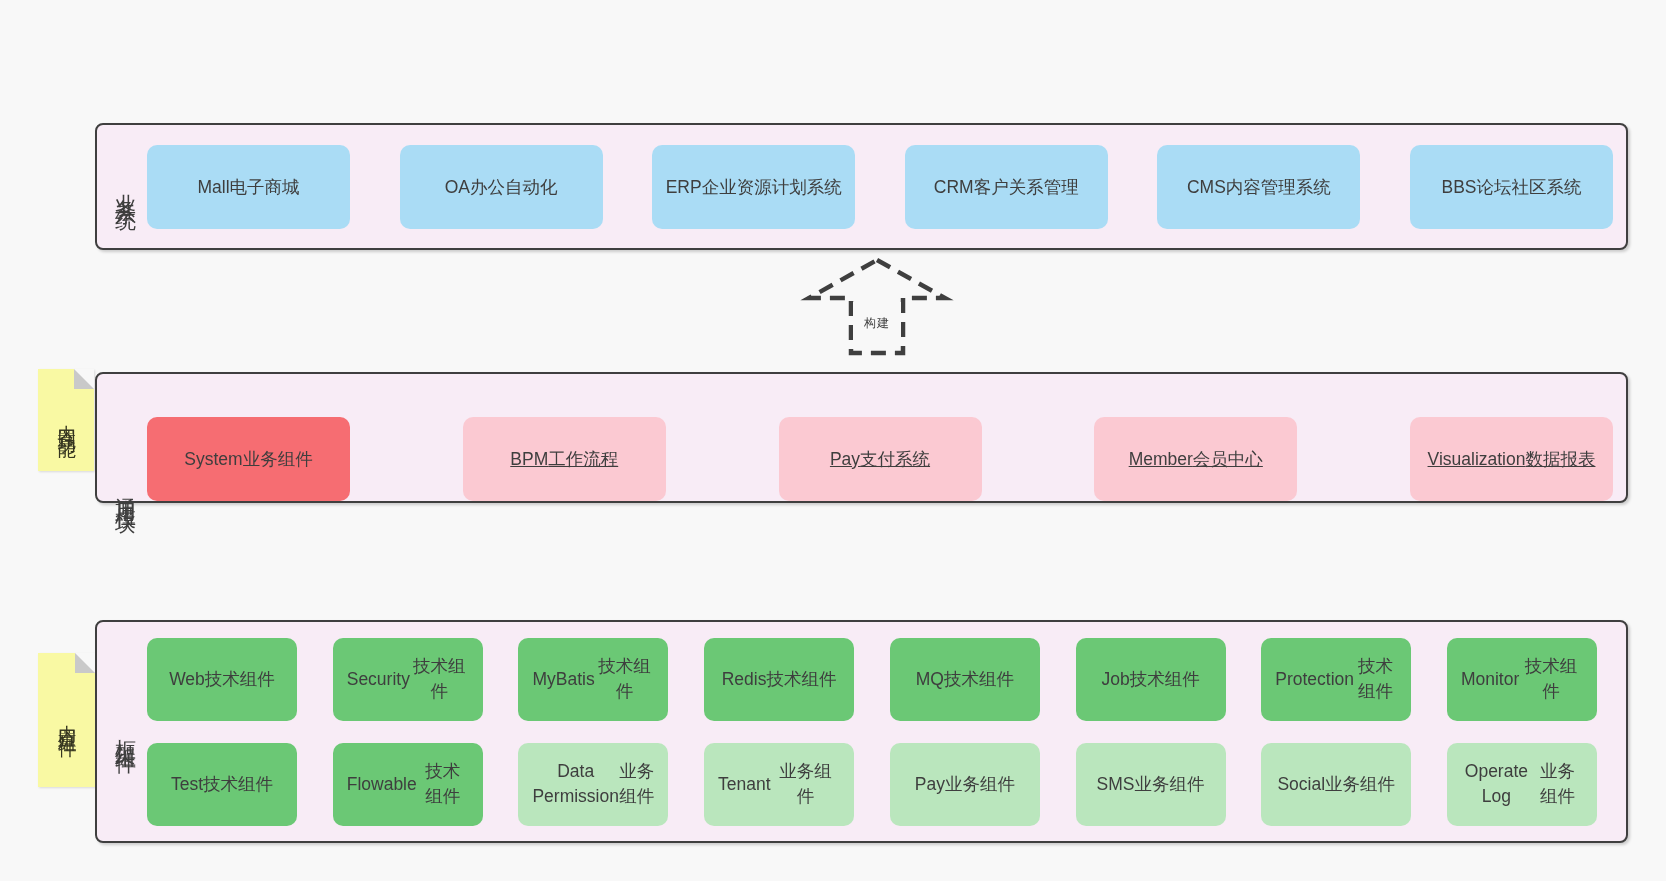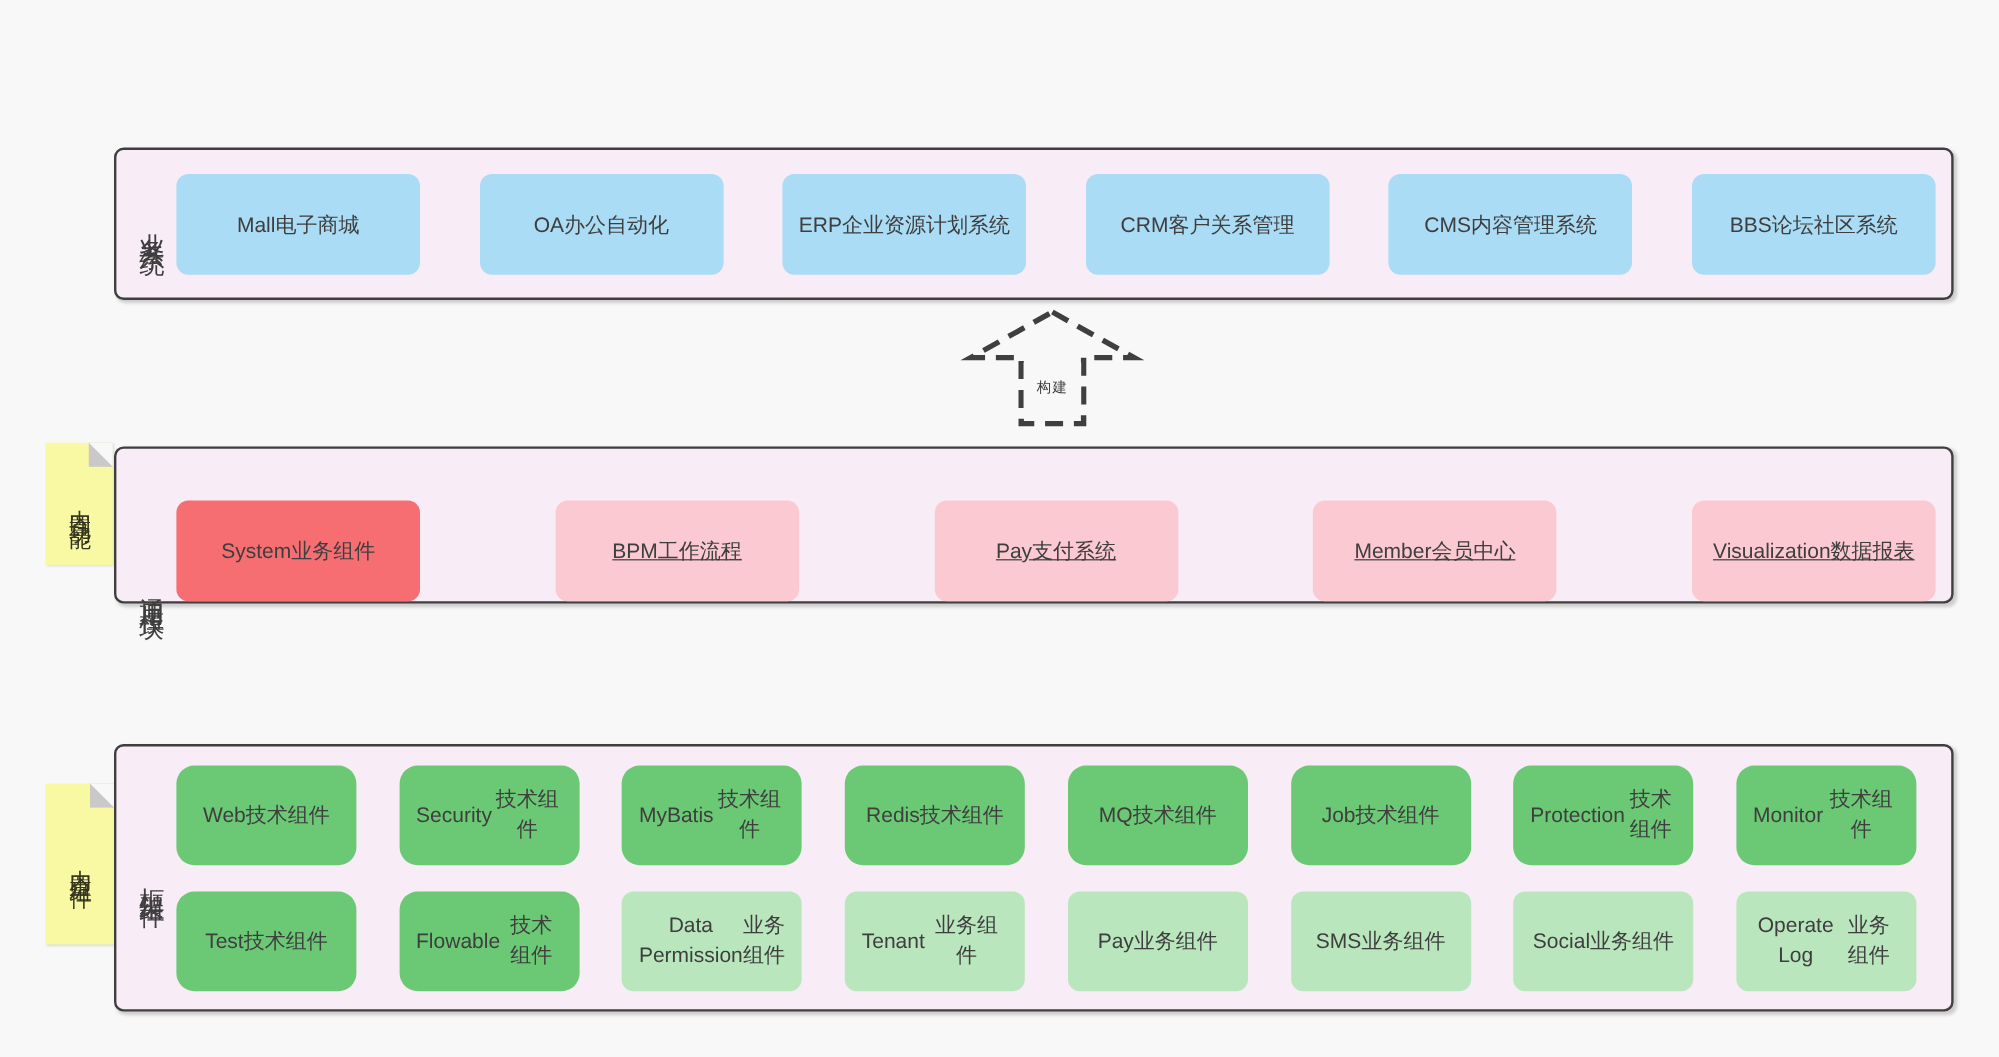--- a/index.html
+++ b/index.html
@@ -75,21 +75,21 @@
     font-size:17.5px;
     line-height:26px;
     box-sizing:border-box;
     padding:0 10px;
   }
   .cols6 .box{width:203px;height:84px;}
   .layer-3 .box{width:150px;height:83px;line-height:25px;padding:0 14px;}
   .v-blue{background:var(--blue,#aadcf5);}
   .v-red{background:var(--red,#f66d72);}
   .v-pink{background:var(--pink,#fbc9d2);text-decoration:underline;}
-  .v-green{background:var(--green,#6bc875);border-radius:15px;}
+  .v-green{background:var(--green,#6bc875);}
   .v-green-light{background:var(--green-light,#bae6bd);}
 
   
   .arrow{position:absolute;width:150px;height:100px;}
   .arrow svg{position:absolute;left:0;top:0;overflow:visible;}
   .arrow-label{
     position:absolute;left:50%;top:46px;transform:translateX(-50%);
     width:48px;height:42px;
     background:var(--page-bg,#f8f8f8);
     display:flex;align-items:center;justify-content:center;

